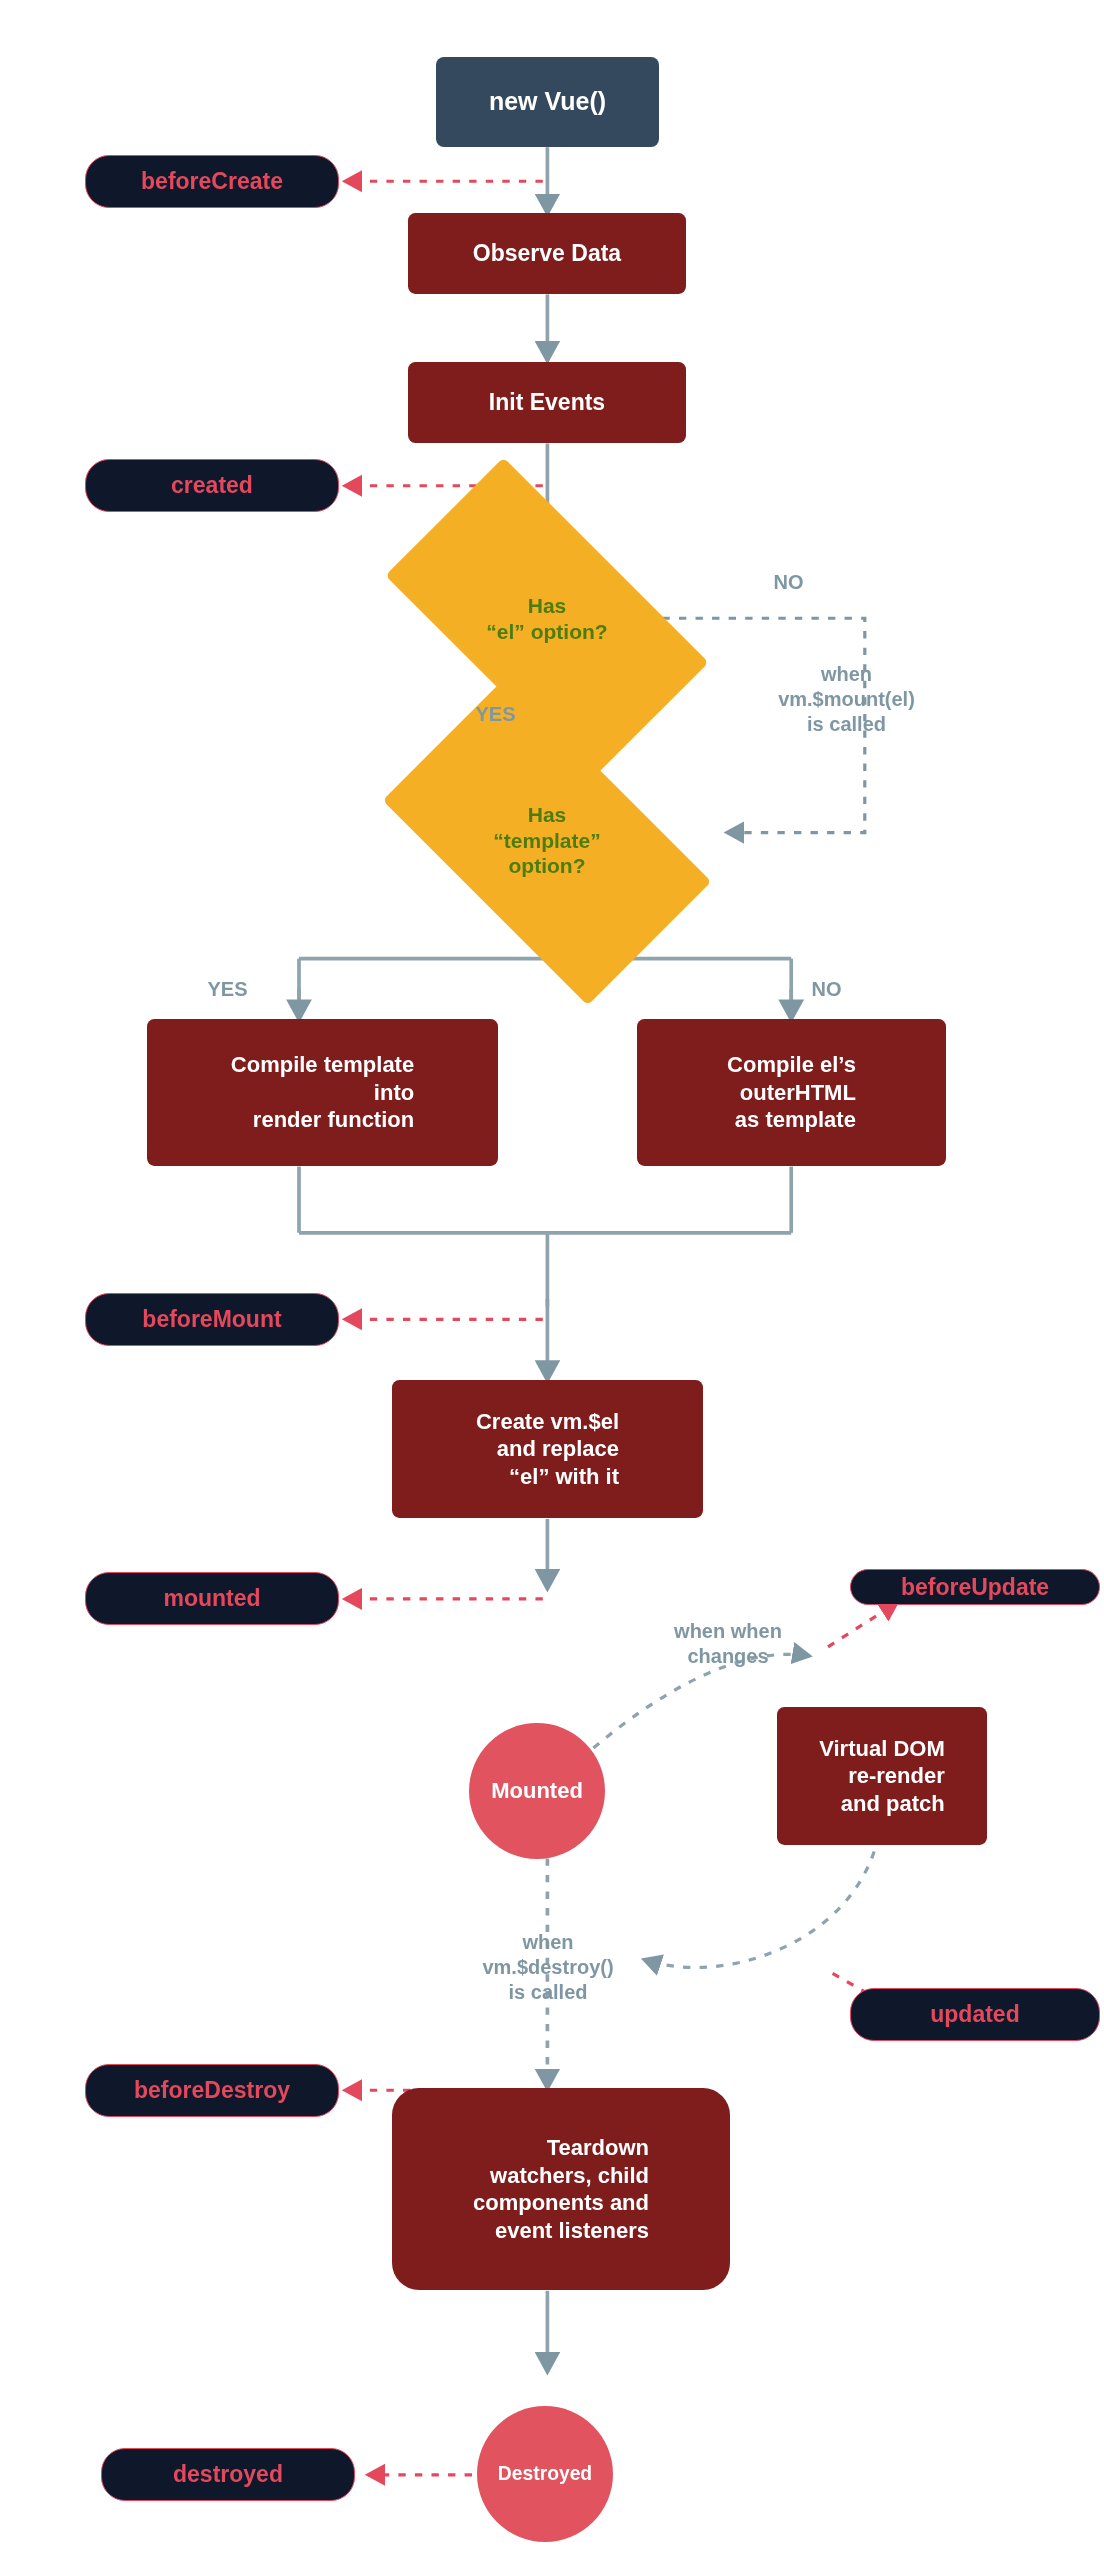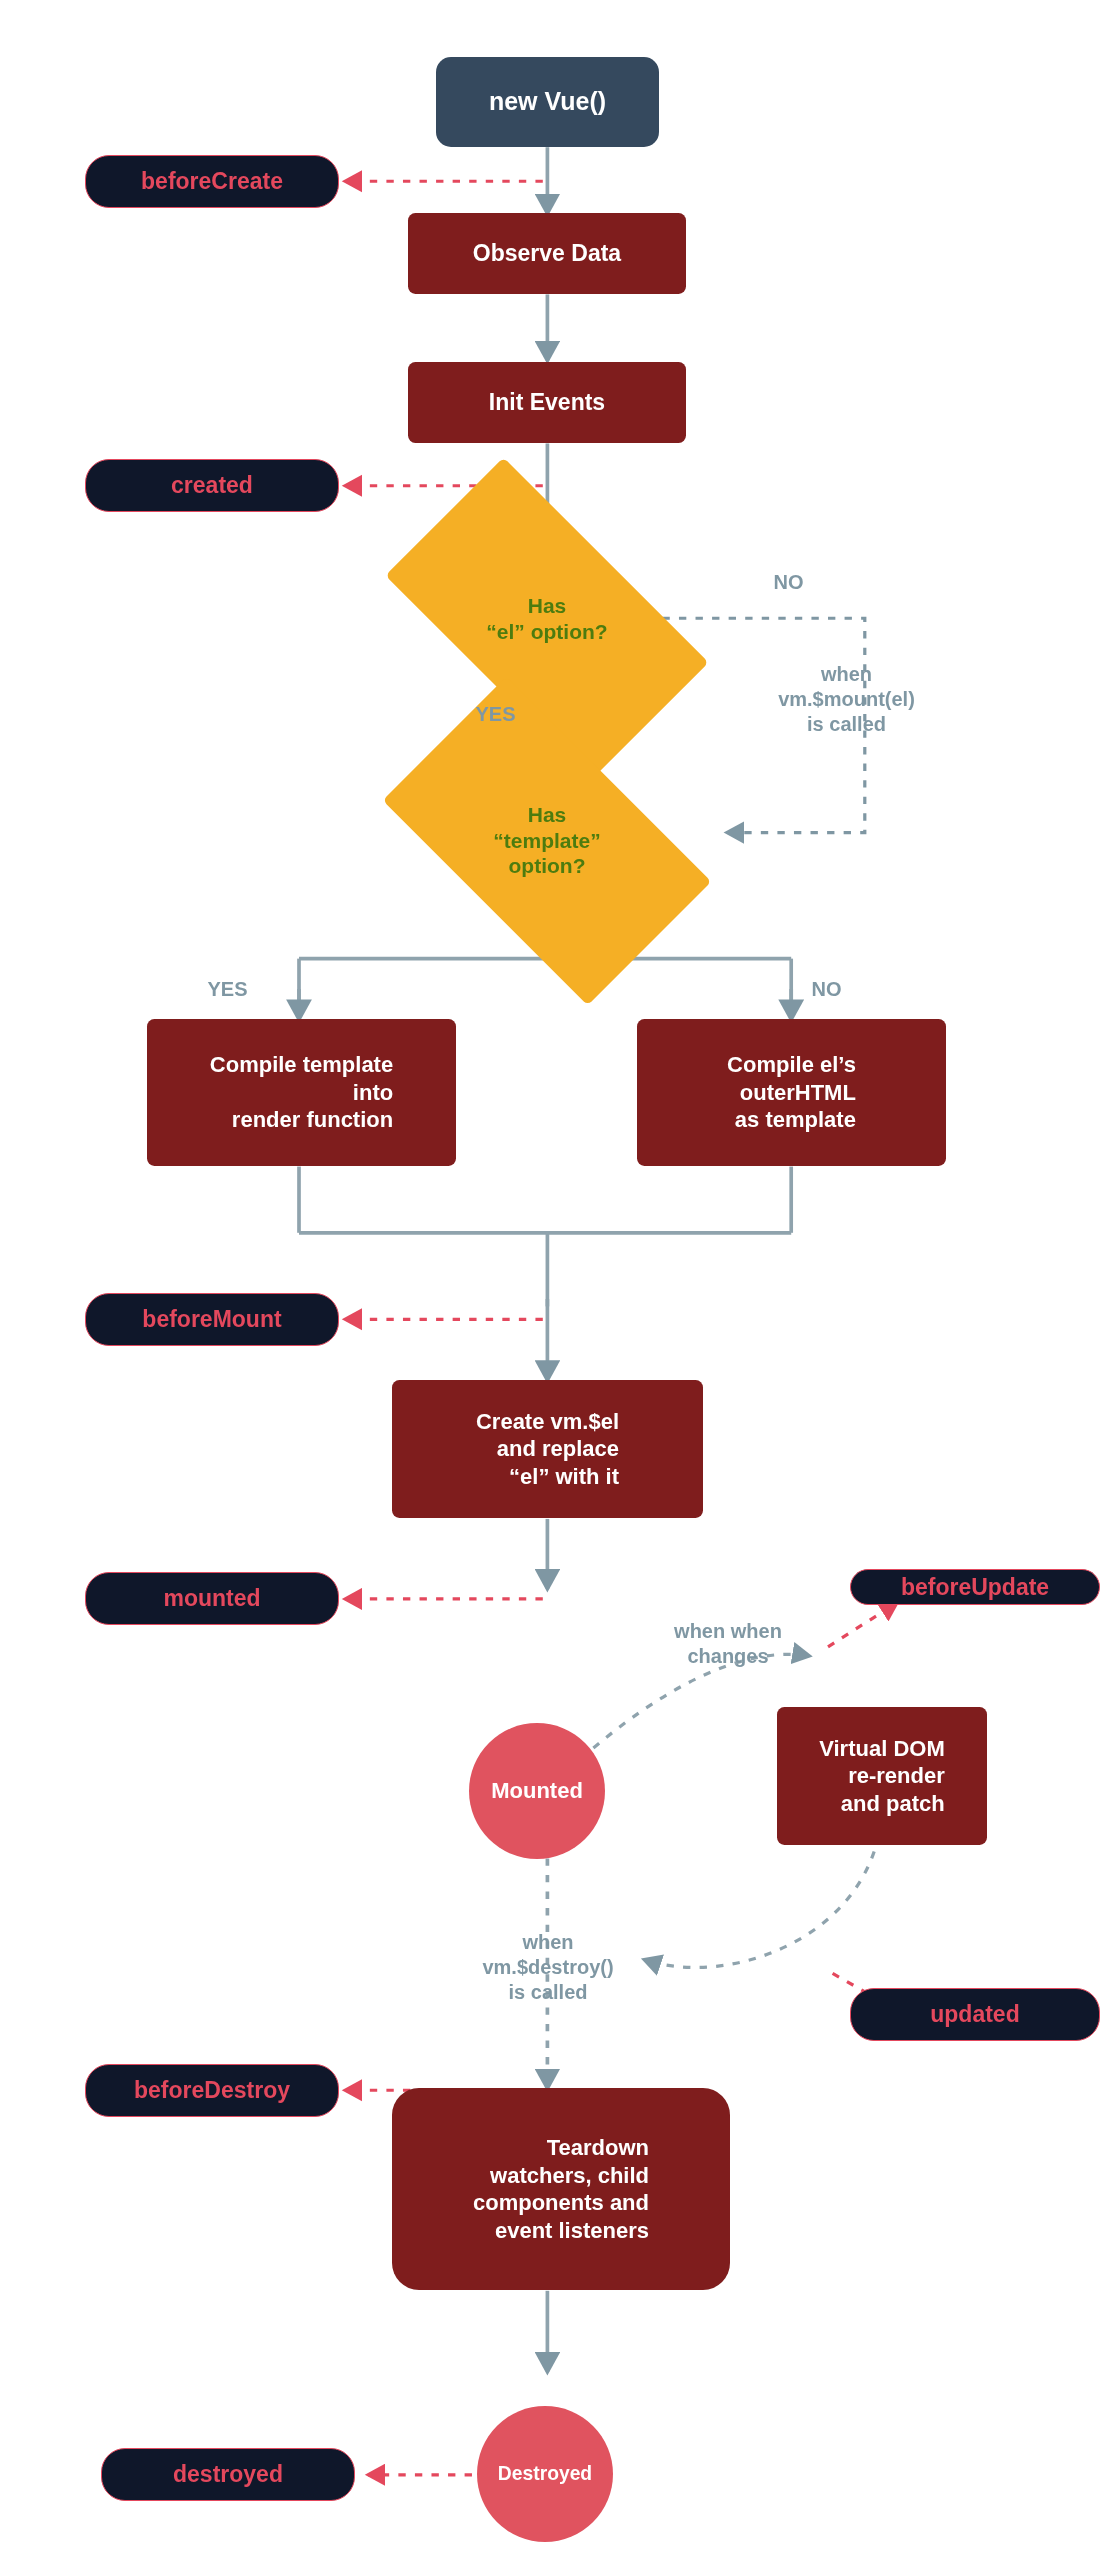--- a/index.html
+++ b/index.html
@@ -35,21 +35,21 @@
     display: flex;
     align-items: center;
     justify-content: center;
     text-align: center;
     color: #ffffff;
     line-height: 1.25;
     white-space: pre-line;
   }
   .nv-root {
     background: #35495e;
-    border-radius: 15px;
+    border-radius: 8px;
     font-size: 25px;
     font-weight: bold;
   }
   .nv-green {
     background: #7f1d1d;
     border-radius: 7.4px;
     font-size: 23px;
     font-weight: bold;
     text-align: right;
   }
@@ -212,21 +212,21 @@
 “el” option?</div>
   </div>
 
   <div class="diamond" style="left:402px; top:753px; width:290px; height:175px;">
     <div class="shape"></div>
     <div class="dlabel">Has
 “template”
 option?</div>
   </div>
 
-  <div class="node nv-green small" style="left:147px; top:1019px; width:309px; height:147px;">Compile template
+  <div class="node nv-green small" style="left:147px; top:1019px; width:351px; height:147px;">Compile template
 into
 render function</div>
 
   <div class="node nv-green small" style="left:637px; top:1019px; width:309px; height:147px;">Compile el’s
 outerHTML
 as template</div>
 
   <div class="node nv-green small" style="left:392px; top:1380px; width:311px; height:138px;">Create vm.$el
 and replace
 “el” with it</div>

